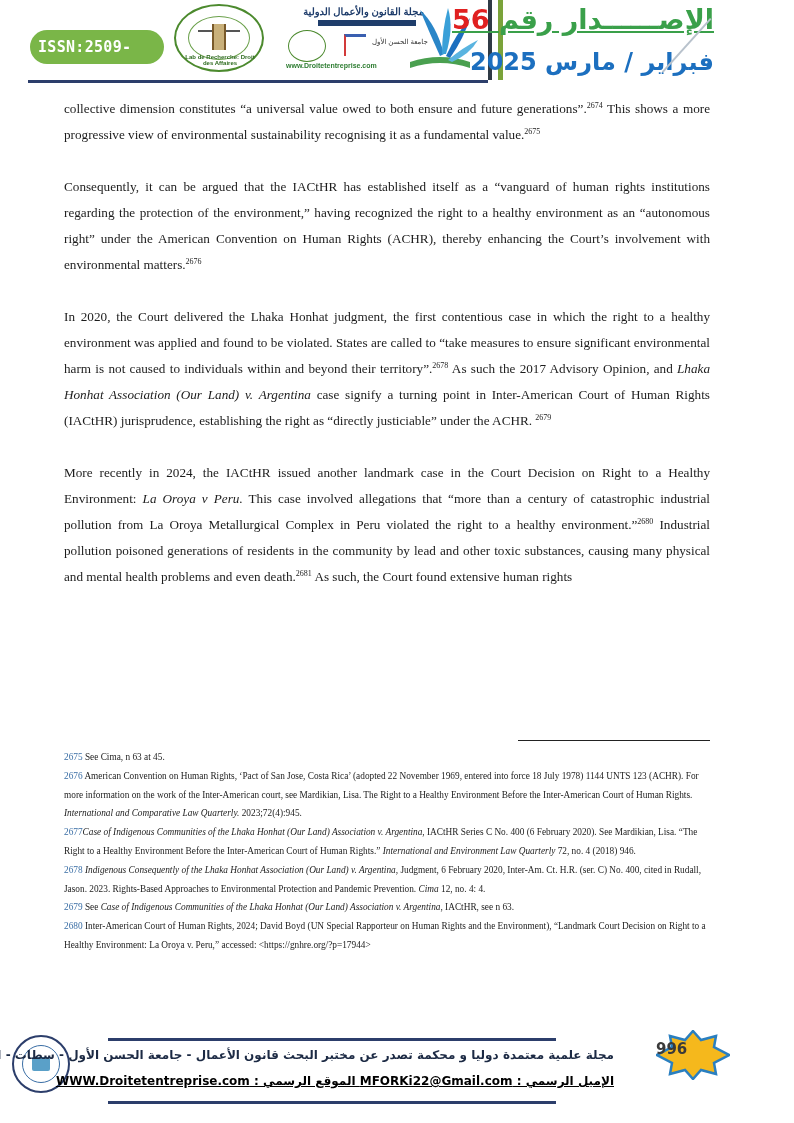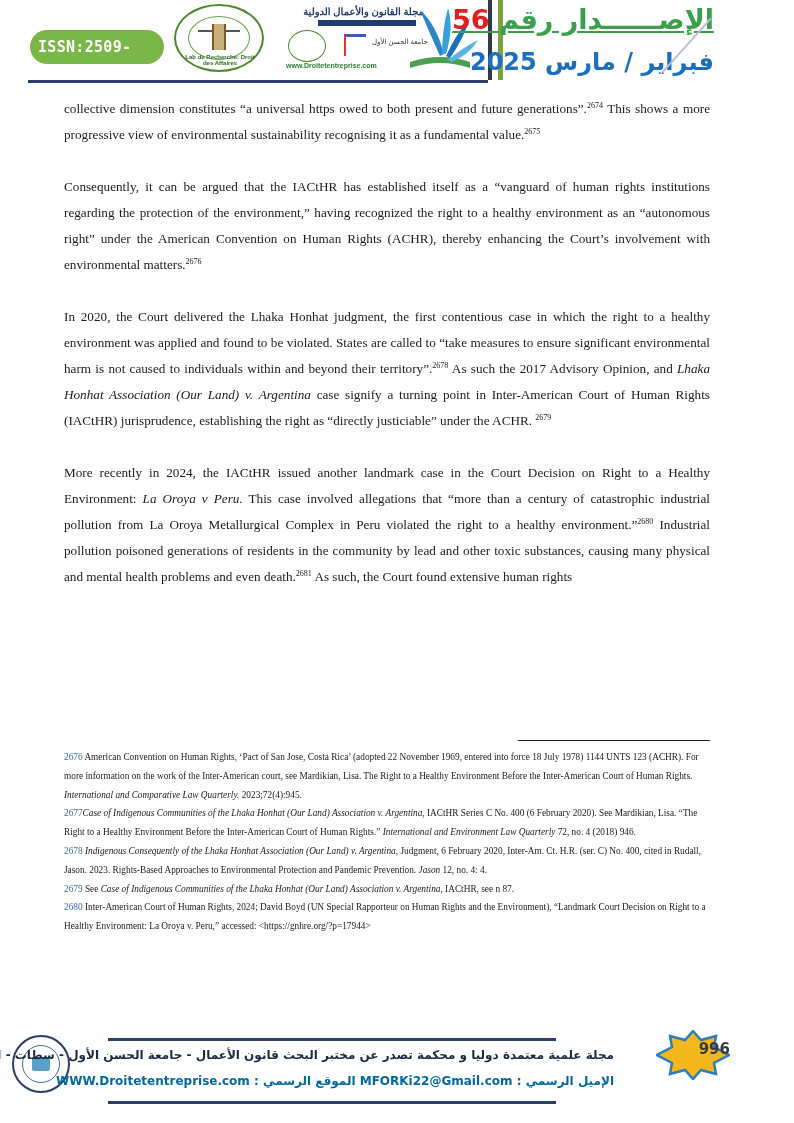--- a/index.html
+++ b/index.html
@@ -102,25 +102,25 @@
     position: absolute; left: 18px; top: 20px; width: 18px; height: 14px; background: #5aa0c8; border-radius: 2px;
   }
   .footer-rule-top { position: absolute; left: 108px; top: 8px; width: 448px; height: 3px; background: #2c3e6b; }
   .footer-rule-bot { position: absolute; left: 108px; top: 71px; width: 448px; height: 3px; background: #2c3e6b; }
   .footer-line1 {
     position: absolute; right: 180px; top: 18px; direction: rtl; white-space: nowrap;
     font-size: 12px; font-weight: bold; color: #1c2a44; font-family: "DejaVu Sans", sans-serif;
   }
   .footer-line2 {
     position: absolute; right: 180px; top: 44px; direction: rtl; white-space: nowrap;
-    font-size: 12px; font-weight: bold; color: #0369a1; font-family: "DejaVu Sans", sans-serif;
+    font-size: 12px; font-weight: bold; color: #000000; font-family: "DejaVu Sans", sans-serif; text-decoration: underline;
   }
   .page-star { position: absolute; left: 656px; top: 0px; width: 74px; height: 50px; }
   .page-num {
-    position: absolute; left: 656px; top: 10px; width: 74px; text-align: right;
+    position: absolute; left: 656px; top: 10px; width: 74px; text-align: left;
     font-family: "DejaVu Sans", sans-serif; font-weight: bold; font-size: 15px; color: #3a3a3a;
   }
 </style>
 </head>
 <body>
 
 <div class="header">
   <div class="issn-badge">ISSN:2509-0291</div>
 
   <div class="lab-seal">
@@ -153,32 +153,33 @@
   <div class="issue-line">
     <span>الإصــــــدار رقم</span>
     <span class="issue-num">56</span>
   </div>
   <div class="date-line">فبراير / مارس 2025</div>
   <div class="diag-line"></div>
   <div class="header-rule"></div>
 </div>
 
 <div class="content" id="article-body">
-    <p><span>collective dimension constitutes “a universal https owed to both present and future generations”.</span><sup>2674</sup><span> This shows a more progressive view of environmental sustainability recognising it as a fundamental value.</span><sup>2675</sup></p>
+    <p><span>collective dimension constitutes “a universal value owed to both ensure and future generations”.</span><sup>2674</sup><span> This shows a more progressive view of environmental sustainability recognising it as a fundamental value.</span><sup>2675</sup></p>
     <p><span>Consequently, it can be argued that the IACtHR has established itself as a “vanguard of human rights institutions regarding the protection of the environment,” having recognized the right to a healthy environment as an “autonomous right” under the American Convention on Human Rights (ACHR), thereby enhancing the Court’s involvement with environmental matters.</span><sup>2676</sup></p>
     <p><span>In 2020, the Court delivered the Lhaka Honhat judgment, the first contentious case in which the right to a healthy environment was applied and found to be violated. States are called to “take measures to ensure significant environmental harm is not caused to individuals within and beyond their territory”.</span><sup>2678</sup><span> As such the 2017 Advisory Opinion, and </span><i>Lhaka Honhat Association (Our Land) v. Argentina</i><span> case signify a turning point in Inter-American Court of Human Rights (IACtHR) jurisprudence, establishing the right as “directly justiciable” under the ACHR. </span><sup>2679</sup></p>
     <p><span>More recently in 2024, the IACtHR issued another landmark case in the Court Decision on Right to a Healthy Environment: </span><i>La Oroya v Peru.</i><span> This case involved allegations that “more than a century of catastrophic industrial pollution from La Oroya Metallurgical Complex in Peru violated the right to a healthy environment.”</span><sup>2680</sup><span>  Industrial pollution poisoned generations of residents in the community by lead and other toxic substances, causing many physical and mental health problems and even death.</span><sup>2681</sup><span> As such, the Court found extensive human rights</span></p>
   </div>
 
 <div class="fn-rule"></div>
 <div class="footnotes" id="footnotes">
+    <div><span class="fn-num">2675</span><span> See Cima, n 63 at 45.</span></div>
     <div><span class="fn-num">2676</span><span> American Convention on Human Rights, ‘Pact of San Jose, Costa Rica’ (adopted 22 November 1969, entered into force 18 July 1978) 1144 UNTS 123 (ACHR). For more information on the work of the Inter-American court, see Mardikian, Lisa. The Right to a Healthy Environment Before the Inter-American Court of Human Rights. </span><i>International and Comparative Law Quarterly.</i><span> 2023;72(4):945.</span></div>
     <div><span class="fn-num">2677</span><i>Case of Indigenous Communities of the Lhaka Honhat (Our Land) Association v. Argentina</i><span>, IACtHR Series C No. 400 (6 February 2020). See Mardikian, Lisa. “The Right to a Healthy Environment Before the Inter-American Court of Human Rights.” </span><i>International and Environment Law Quarterly</i><span> 72, no. 4 (2018) 946.</span></div>
-    <div><span class="fn-num">2678</span><span> </span><i>Indigenous Consequently of the Lhaka Honhat Association (Our Land) v. Argentina</i><span>, Judgment, 6 February 2020, Inter-Am. Ct. H.R. (ser. C) No. 400, cited in Rudall, Jason. 2023. Rights-Based Approaches to Environmental Protection and Pandemic Prevention. </span><i>Jason</i><span> 12, no. 4: 4.</span></div>
-    <div><span class="fn-num">2679</span><span> See </span><i>Case of Indigenous Communities of the Lhaka Honhat (Our Land) Association v. Argentina</i><span>, IACtHR, see n 87.</span></div>
+    <div><span class="fn-num">2678</span><span> </span><i>Indigenous Consequently of the Lhaka Honhat Association (Our Land) v. Argentina</i><span>, Judgment, 6 February 2020, Inter-Am. Ct. H.R. (ser. C) No. 400, cited in Rudall, Jason. 2023. Rights-Based Approaches to Environmental Protection and Pandemic Prevention. </span><i>Cima</i><span> 12, no. 4: 4.</span></div>
+    <div><span class="fn-num">2679</span><span> See </span><i>Case of Indigenous Communities of the Lhaka Honhat (Our Land) Association v. Argentina</i><span>, IACtHR, see n 63.</span></div>
     <div><span class="fn-num">2680</span><span>  Inter-American Court of Human Rights, 2024; David Boyd (UN Special Rapporteur on Human Rights and the Environment), “Landmark Court Decision on Right to a Healthy Environment: La Oroya v. Peru,” accessed: &lt;https://gnhre.org/?p=17944&gt;</span></div>
   </div>
 
 <div class="footer">
   <div class="footer-seal">
     <div class="fs-inner"></div>
     <div class="fs-book"></div>
   </div>
   <div class="footer-rule-top"></div>
   <div class="footer-line1">مجلة علمية معتمدة  دوليا و محكمة تصدر عن مختبر البحث قانون الأعمال - جامعة الحسن الأول - سطات - المغرب</div>

